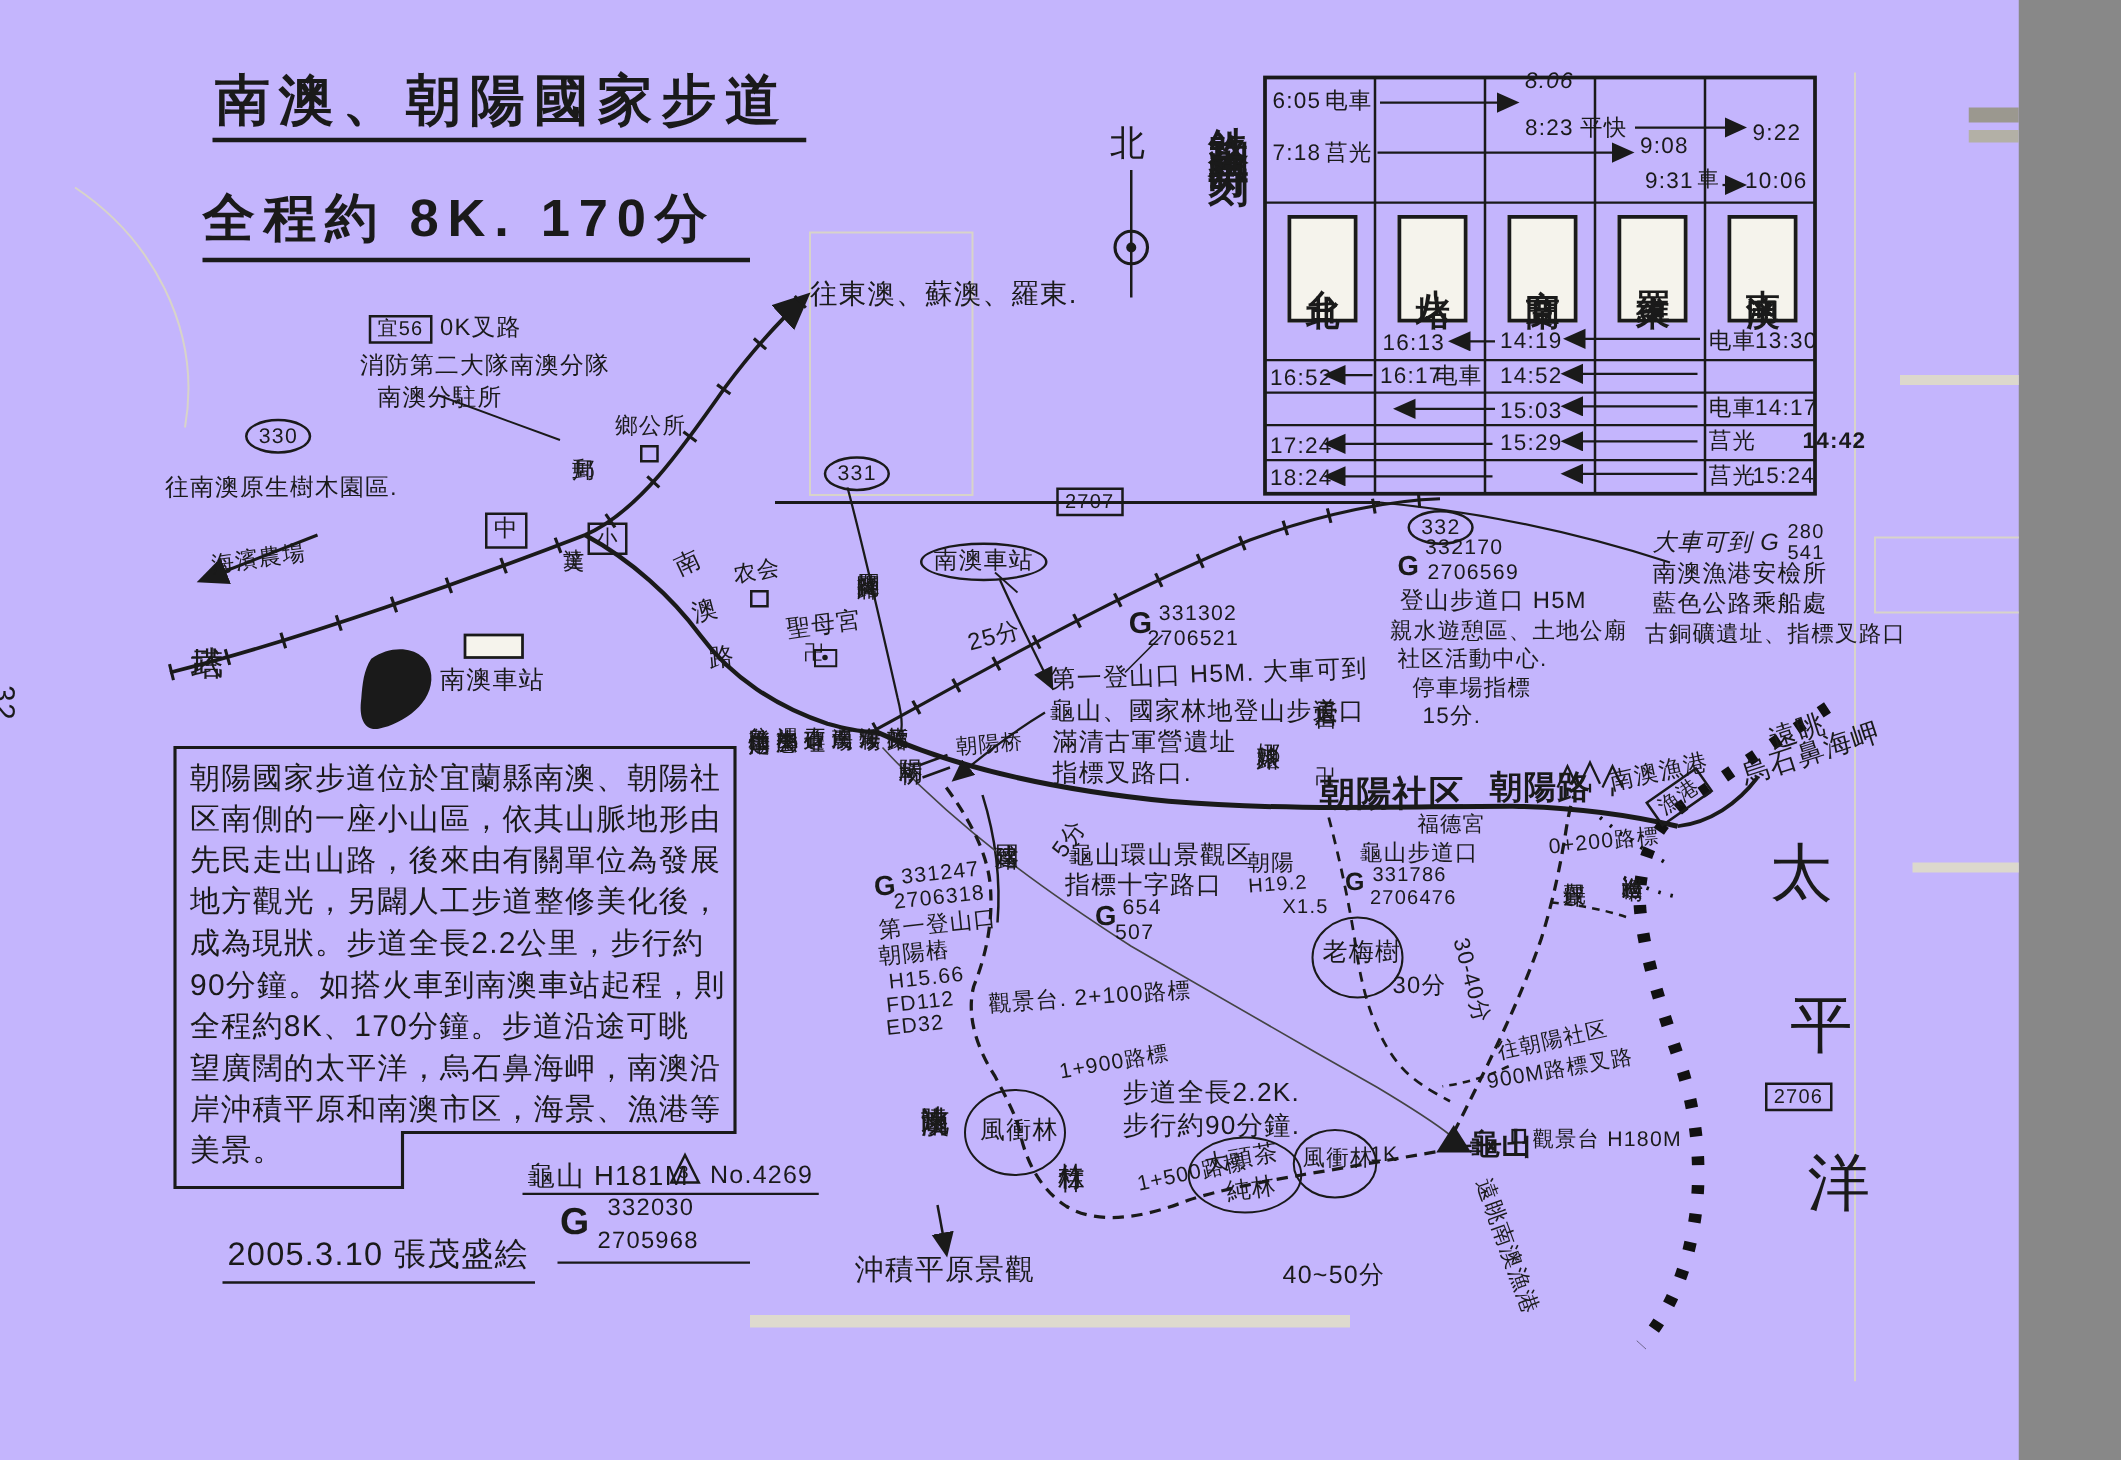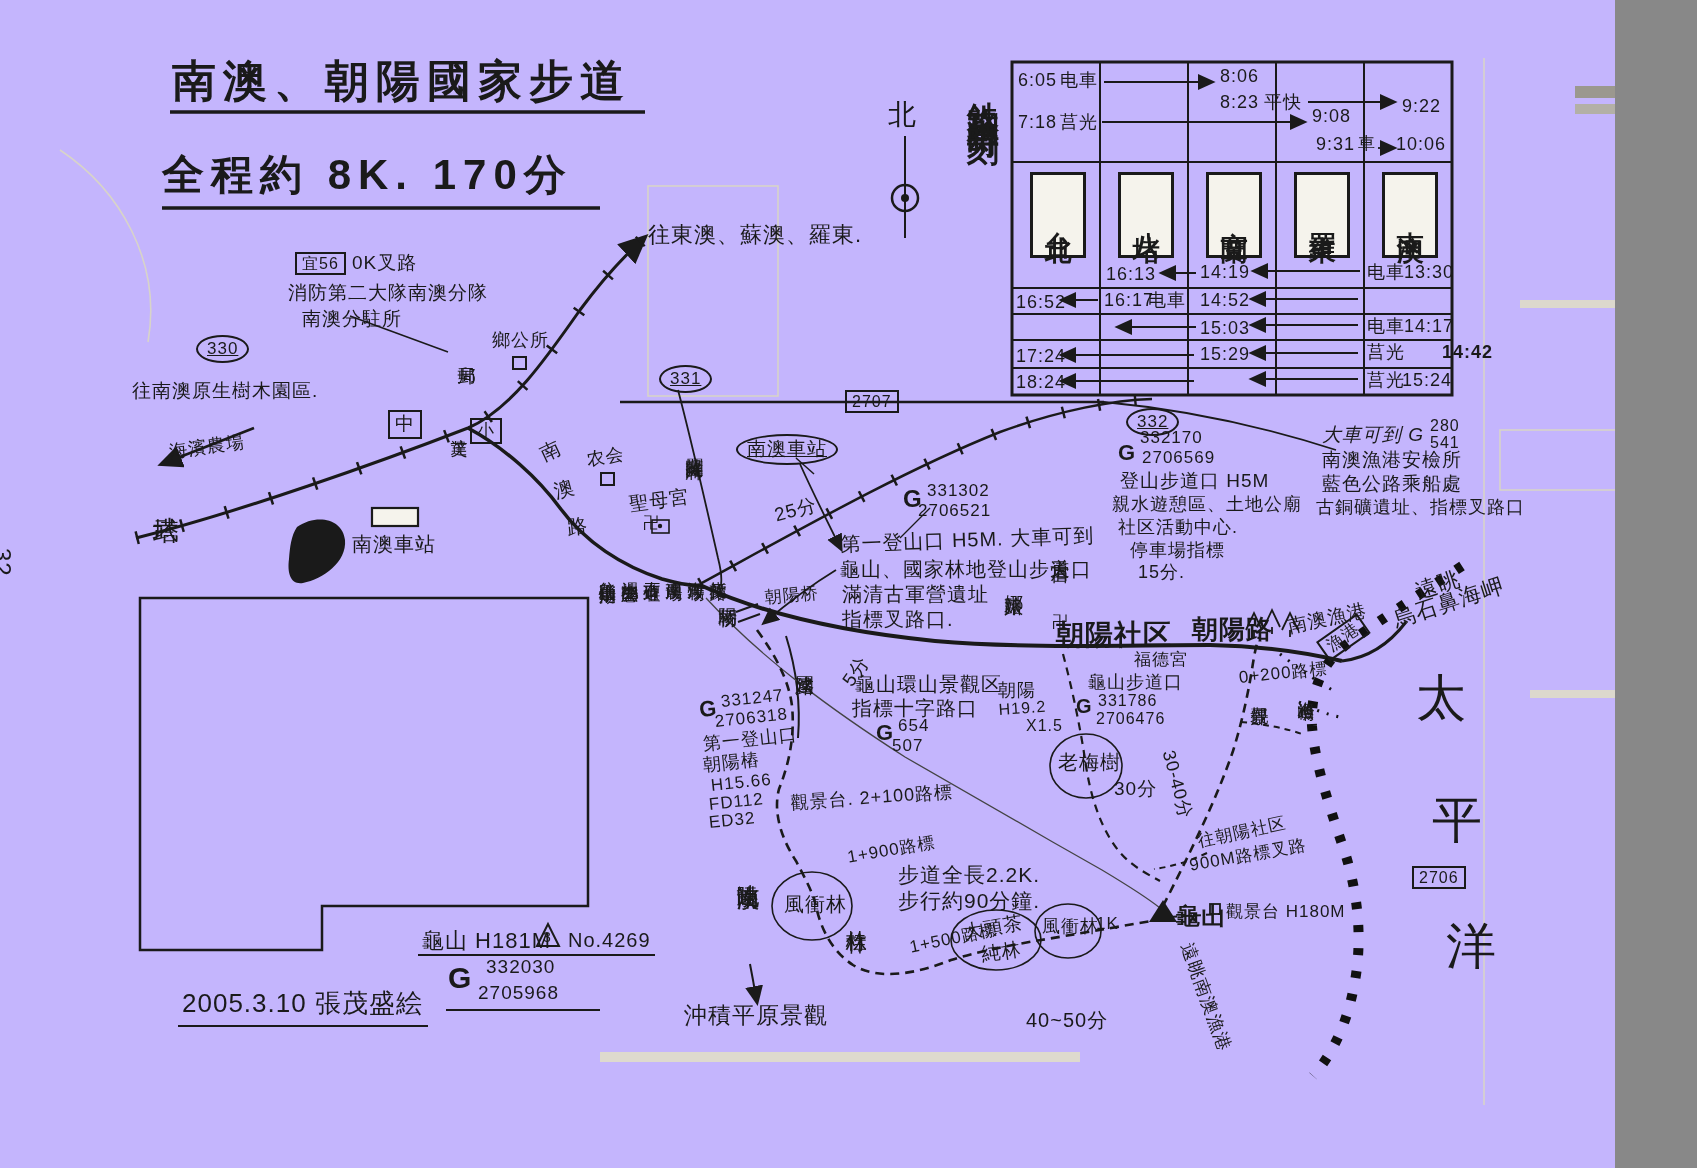--- a/index.html
+++ b/index.html
@@ -10,21 +10,21 @@
   }
   #linework{position:absolute;left:0;top:0;z-index:1;}
   #labels{position:absolute;left:0;top:0;width:100%;height:100%;z-index:2;}
   .lbl{
     position:absolute;color:#1a1a1a;white-space:pre-line;line-height:1.2;
     transform-origin:left top;letter-spacing:1px;
   }
   .title{font-weight:bold;letter-spacing:7px;}
   .strong{font-weight:bold;}
   .g{font-weight:bold;}
-  .oval{border:2.5px solid #1a1a1a;border-radius:50%;padding:2px 9px;letter-spacing:1px;text-decoration:underline;}
+  .oval{border:2.5px solid #1a1a1a;border-radius:50%;padding:2px 9px;letter-spacing:1px;}
   .rbox{border:2.5px solid #1a1a1a;padding:0 5px;}
   .sqbox{border:2.5px solid #1a1a1a;padding:1px 5px;}
   .bbox{width:11px;height:10px;border:2px solid #1a1a1a;}
   .station{
     width:50px;height:80px;border:3px solid #1a1a1a;writing-mode:vertical-rl;
     display:flex;align-items:center;justify-content:center;
     letter-spacing:5px;font-weight:bold;background:#f5f3ec;
   }
   .vtitle{writing-mode:vertical-rl;font-weight:bold;letter-spacing:6px;}
 </style>
@@ -294,21 +294,21 @@
       <div class="lbl" style="left: 1446px; top: 916px; font-size: 50px;">洋</div>
       <div class="lbl rbox" style="left: 1412px; top: 866px; font-size: 16px;">2706</div>
       <div class="lbl" style="left: 422px; top: 928px; font-size: 22px;">龜山 H181M</div>
       <div class="lbl" style="left: 543px; top: 929px; font-size: 14px;">3</div>
       <div class="lbl" style="left: 568px; top: 928px; font-size: 20px;">No.4269</div>
       <div class="lbl g" style="left: 448px; top: 960px; font-size: 30px;">G</div>
       <div class="lbl" style="left: 486px; top: 956px; font-size: 19px;">332030</div>
       <div class="lbl" style="left: 478px; top: 982px; font-size: 19px;">2705968</div>
       <div class="lbl" style="left: 1018px; top: 70px; font-size: 18px;">6:05</div>
       <div class="lbl" style="left: 1060px; top: 70px; font-size: 18px;">电車</div>
-      <div class="lbl" style="left: 1220px; top: 66px; font-size: 18px;">8:06</div>
+      <div class="lbl" style="left: 1220px; top: 54px; font-size: 18px; font-style: italic;">8:06</div>
       <div class="lbl" style="left: 1220px; top: 92px; font-size: 18px;">8:23</div>
       <div class="lbl" style="left: 1264px; top: 92px; font-size: 18px;">平快</div>
       <div class="lbl" style="left: 1402px; top: 96px; font-size: 18px;">9:22</div>
       <div class="lbl" style="left: 1018px; top: 112px; font-size: 18px;">7:18</div>
       <div class="lbl" style="left: 1060px; top: 112px; font-size: 18px;">莒光</div>
       <div class="lbl" style="left: 1312px; top: 106px; font-size: 18px;">9:08</div>
       <div class="lbl" style="left: 1316px; top: 134px; font-size: 18px;">9:31</div>
       <div class="lbl" style="left: 1358px; top: 134px; font-size: 17px;">車</div>
       <div class="lbl" style="left: 1396px; top: 134px; font-size: 18px;">10:06</div>
       <div class="lbl" style="left: 1106px; top: 264px; font-size: 18px;">16:13</div>
@@ -327,15 +327,25 @@
       <div class="lbl" style="left: 1367px; top: 342px; font-size: 18px;">莒光</div>
       <div class="lbl strong" style="left: 1398px; top: 342px; font-size: 18px; padding-left: 44px;">14:42</div>
       <div class="lbl" style="left: 1016px; top: 372px; font-size: 18px;">18:24</div>
       <div class="lbl" style="left: 1367px; top: 370px; font-size: 18px;">莒光</div>
       <div class="lbl" style="left: 1402px; top: 370px; font-size: 18px;">15:24</div>
       <div class="lbl station" style="left: 1030px; top: 172px; font-size: 27px;">台北</div>
       <div class="lbl station" style="left: 1118px; top: 172px; font-size: 27px;">八堵</div>
       <div class="lbl station" style="left: 1206px; top: 172px; font-size: 27px;">宜蘭</div>
       <div class="lbl station" style="left: 1294px; top: 172px; font-size: 27px;">羅東</div>
       <div class="lbl station" style="left: 1382px; top: 172px; font-size: 27px;">南澳</div>
+      <div class="lbl" style="left: 152px; top: 606px; font-size: 24px; line-height: 1.38;">朝陽國家步道位於宜蘭縣南澳、朝陽社
+区南側的一座小山區，依其山脈地形由
+先民走出山路，後來由有關單位為發展
+地方觀光，另闢人工步道整修美化後，
+成為現狀。步道全長2.2公里，步行約
+90分鐘。如搭火車到南澳車站起程，則
+全程約8K、170分鐘。步道沿途可眺
+望廣闊的太平洋，烏石鼻海岬，南澳沿
+岸沖積平原和南澳市区，海景、漁港等
+美景。</div>
     </div>
 
 </div>
 
 </body></html>

